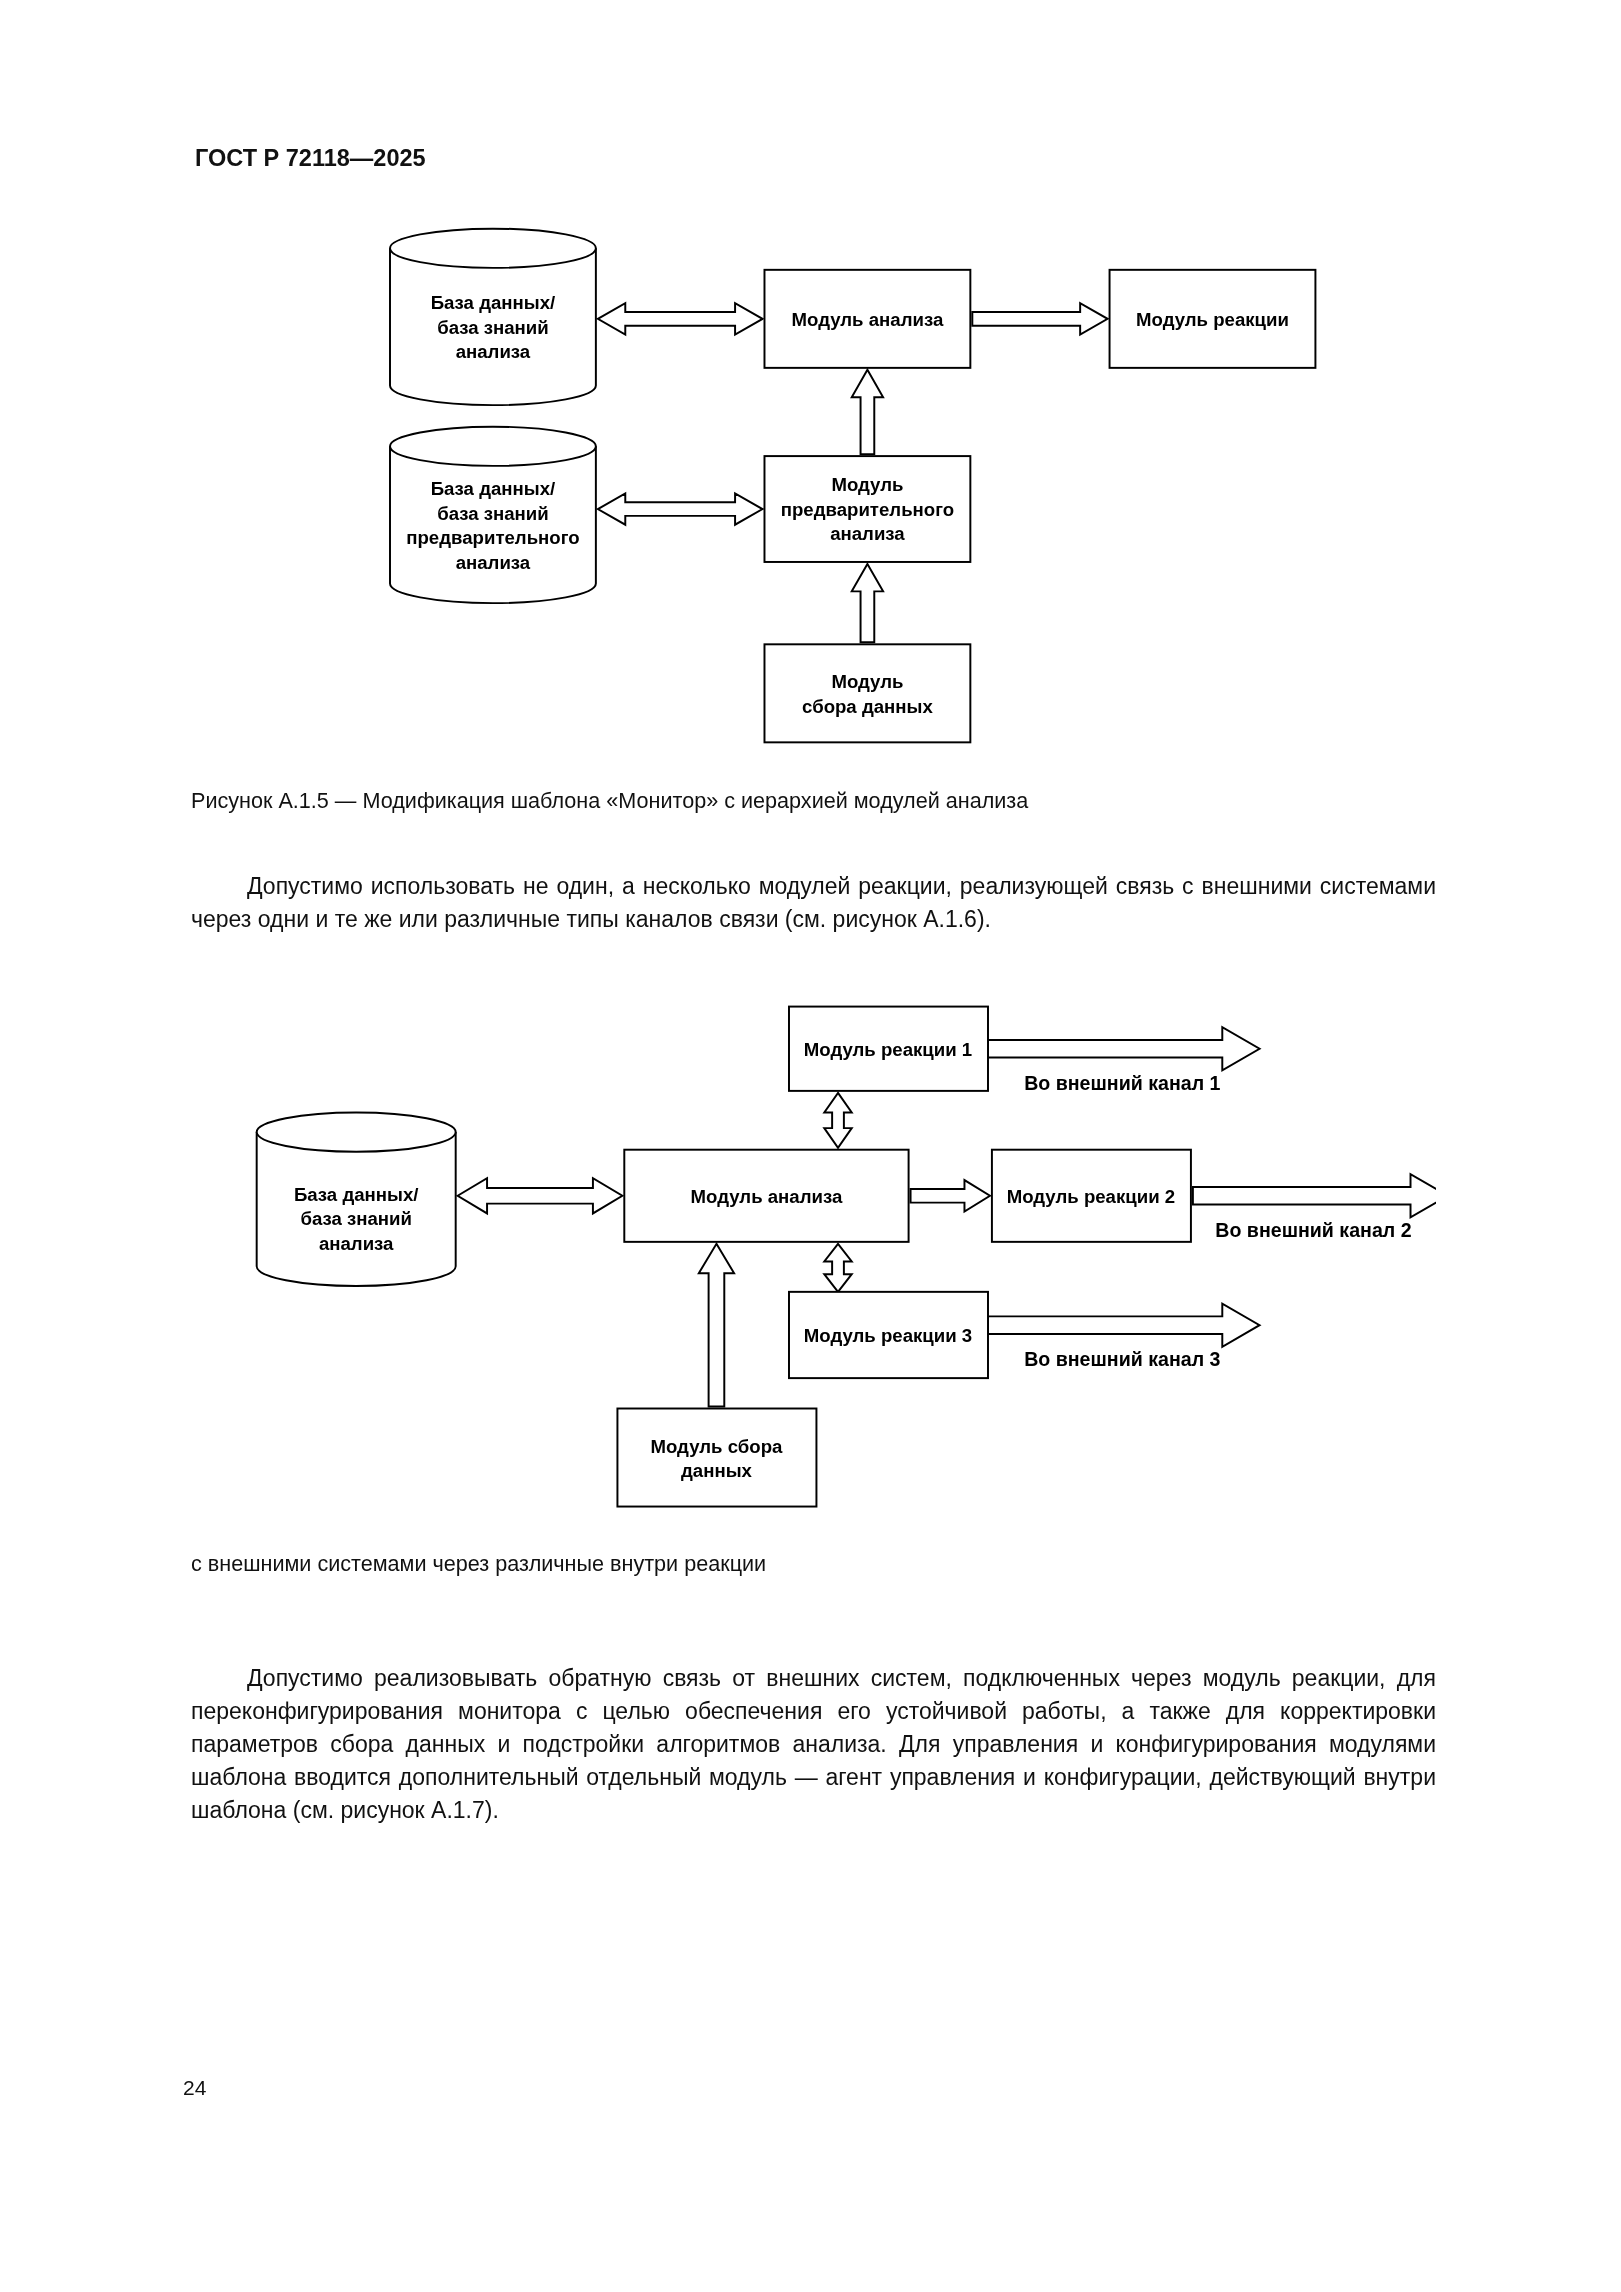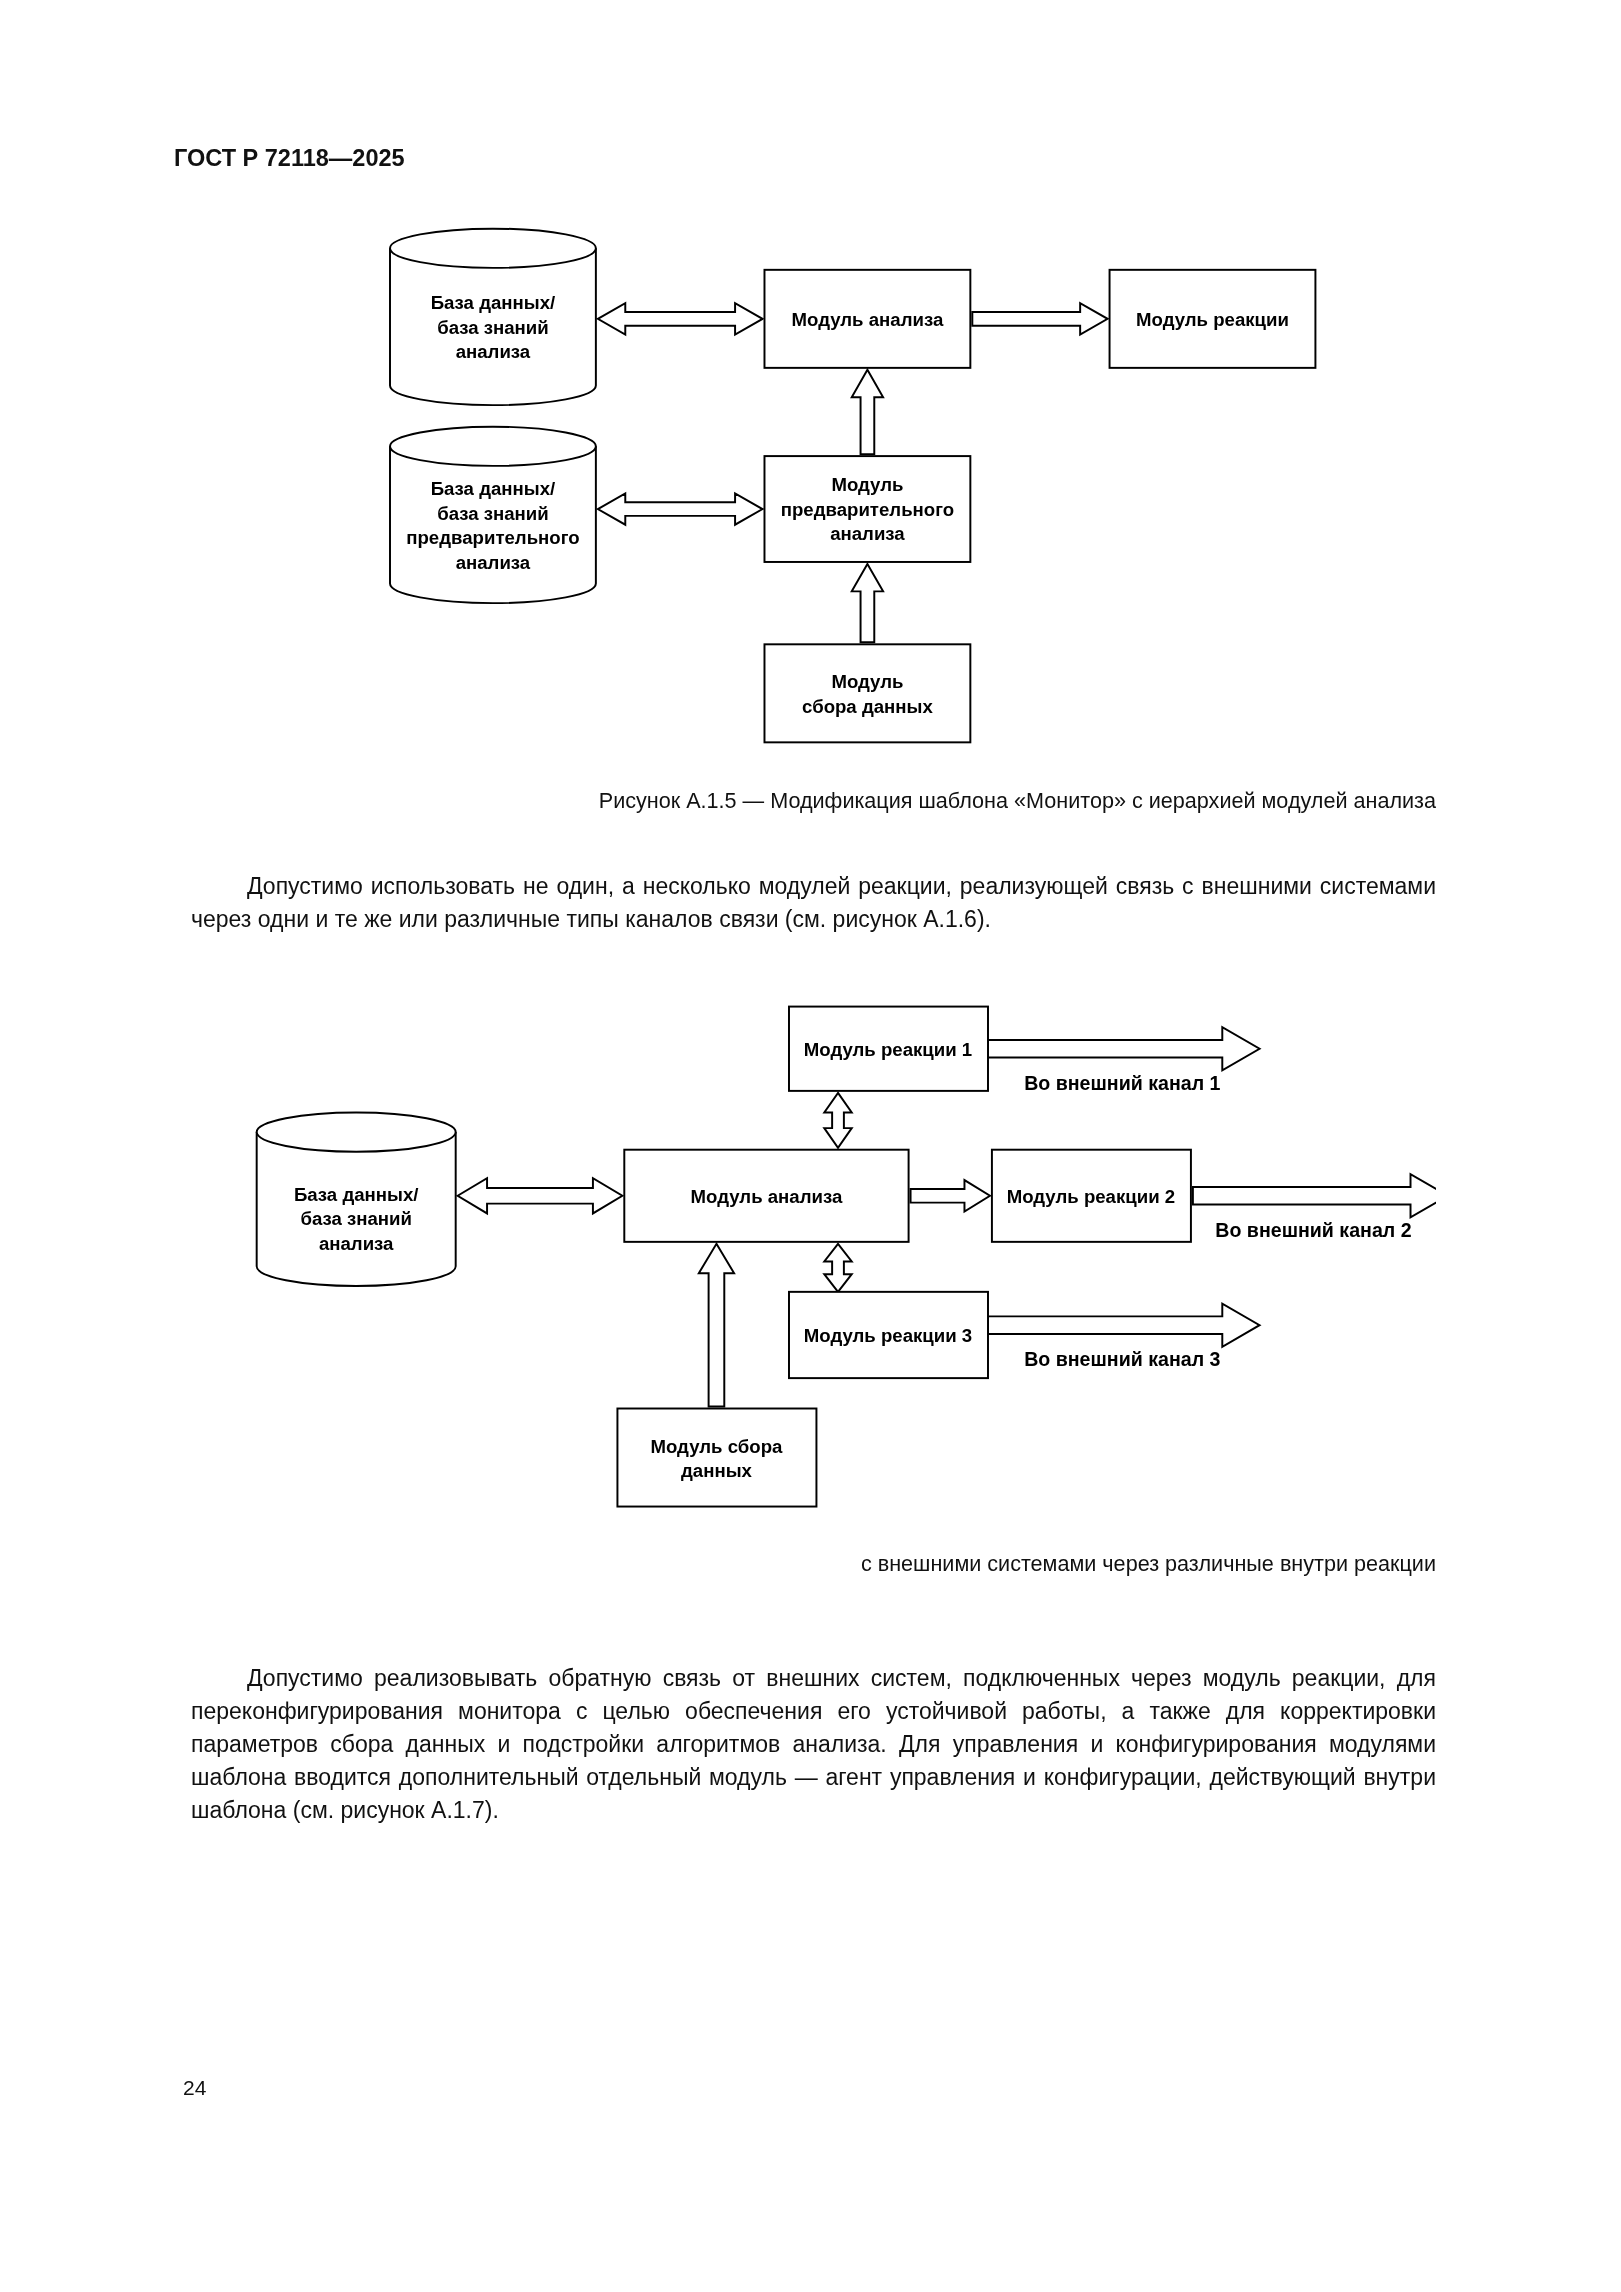--- a/index.html
+++ b/index.html
@@ -8,39 +8,39 @@
     width: 1621px;
     height: 2293px;
     background: #ffffff;
     font-family: "Liberation Sans", sans-serif;
     color: #111;
     overflow: hidden;
     margin: 0 auto;
   }
   .abs { position: absolute; }
   .header {
-    left: 174px; top: 145px;
+    left: 195px; top: 145px;
     font-weight: bold; font-size: 23.5px;
   }
   .diagram { position: absolute; }
   .shape { fill: #ffffff; stroke: #000; stroke-width: 2px; }
   .arrow { fill: #ffffff; stroke: #000; stroke-width: 2px; stroke-linejoin: miter; }
   .dlabel {
     font-family: "Liberation Sans", sans-serif;
     font-size: 19px; font-weight: bold;
     text-anchor: middle; fill: #000;
   }
   .chlabel {
     font-family: "Liberation Sans", sans-serif;
     font-size: 20px; font-weight: bold;
     text-anchor: middle; fill: #000;
   }
   .caption {
     left: 191px; width: 1245px;
-    text-align: right;
+    text-align: left;
     font-size: 21.6px; line-height: 33px;
   }
   .para {
     left: 191px; width: 1245px;
     font-size: 23px; line-height: 33px;
     text-align: justify;
     text-indent: 56px;
   }
   .pagenum {
     left: 183px; top: 2076px;

